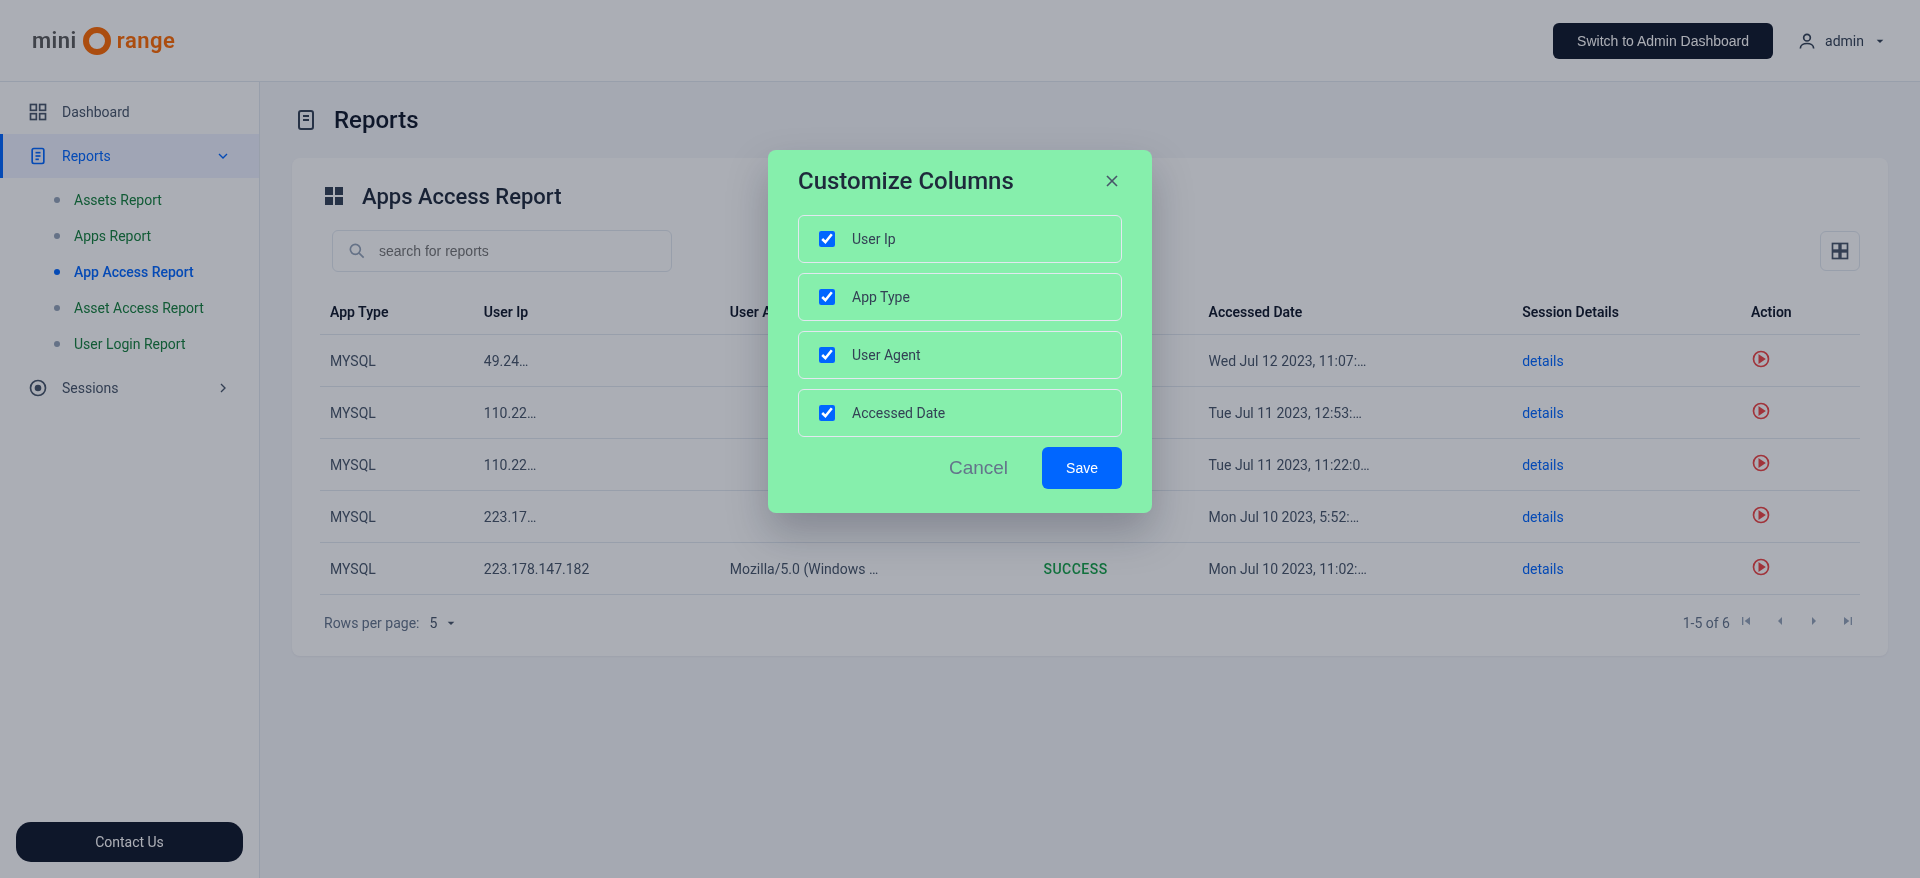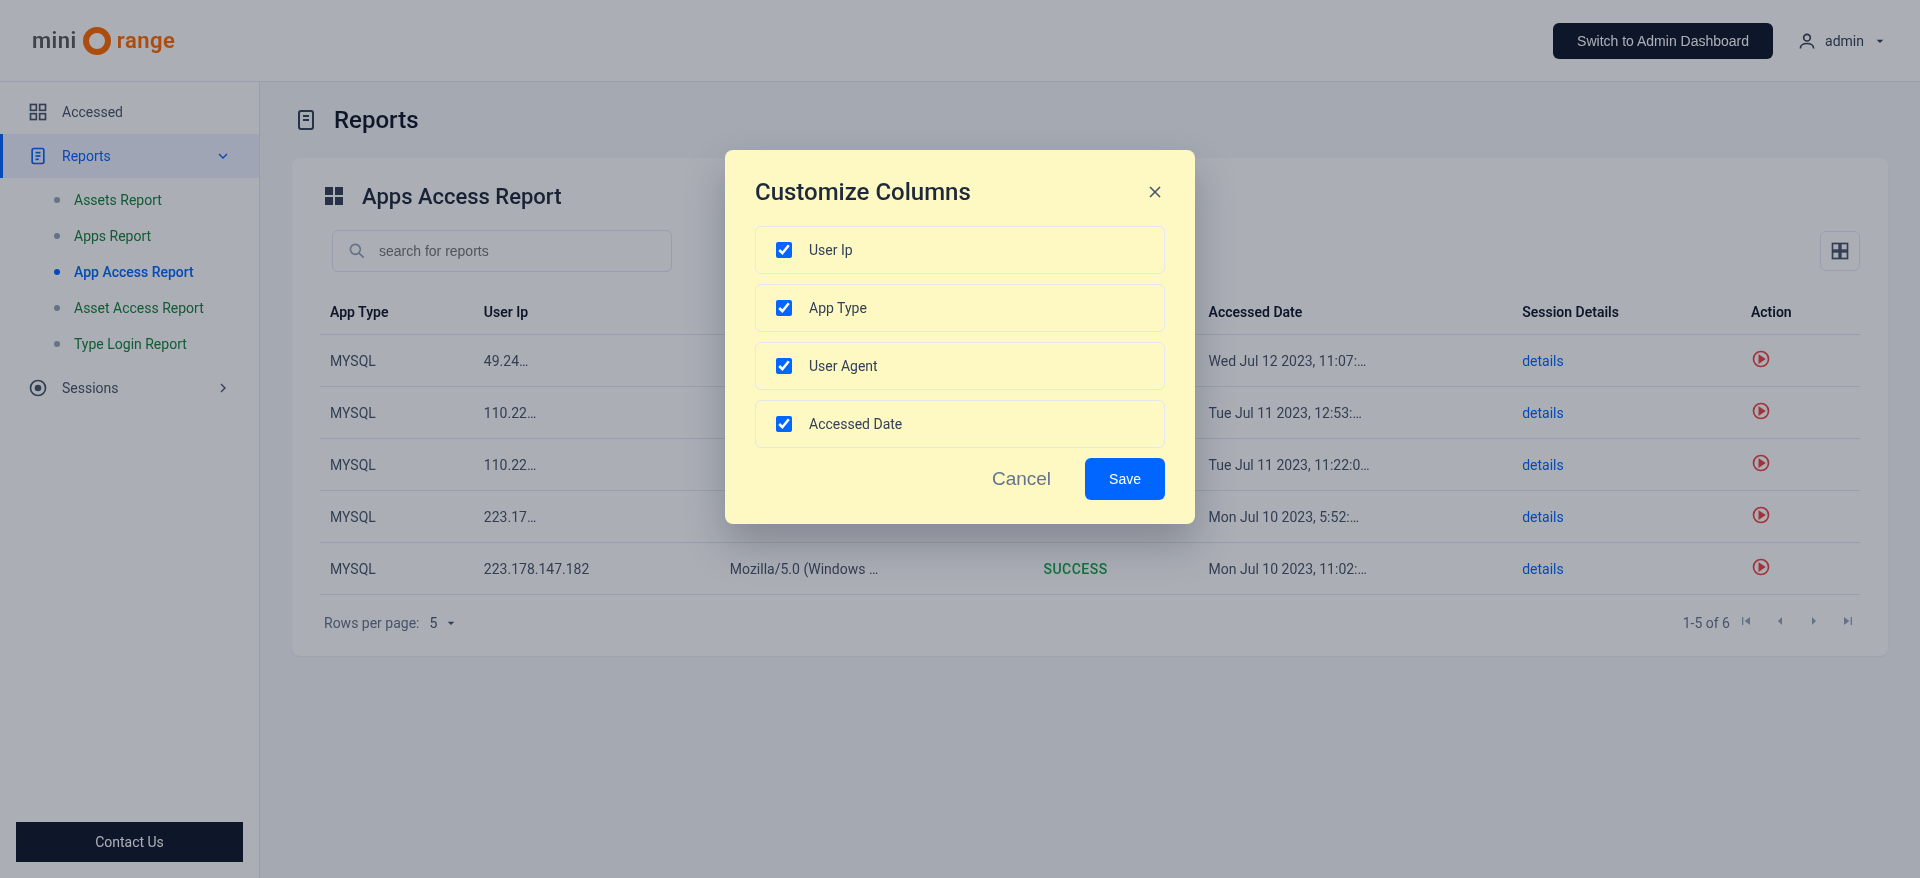--- a/index.html
+++ b/index.html
@@ -107,21 +107,21 @@
   .subnav-item.active { color: var(--accent); font-weight: 500; }
   .dot { width: 6px; height: 6px; border-radius: 50%; background: #94a3b8; }
   .subnav-item.active .dot { background: var(--accent); }
 
   .contact-us {
     margin: auto 16px 16px;
     background: #0f172a;
     color: #fff;
     text-align: center;
     padding: 12px 0;
-    border-radius: 0;
+    border-radius: 15px;
     cursor: pointer;
   }
 
   
   .main {
     flex: 1;
     padding: 24px 32px;
     min-width: 0;
   }
   .page-title {
@@ -230,24 +230,24 @@
   .modal-backdrop {
     position: fixed;
     inset: 0;
     background: rgba(15,23,42,.35);
     display: flex;
     align-items: flex-start;
     justify-content: center;
     padding-top: 150px;
   }
   .modal {
-    width: 470px;
-    background: #fef9c3;
+    width: 384px;
+    background: #86efac;
     border-radius: 8px;
-    padding: 28px 30px 24px;
+    padding: 17px 30px 24px;
     box-shadow: 0 20px 40px rgba(15,23,42,.25);
   }
   .modal-header {
     display: flex;
     align-items: center;
     margin-bottom: 20px;
   }
   .modal-title { font-size: 24px; font-weight: 500; flex: 1; }
   .modal-close { cursor: pointer; color: #475569; }
   .col-option {
@@ -319,21 +319,21 @@
 <div class="body-row">
 
   <div class="sidebar">
     <div class="nav-item">
       <svg class="ico" viewBox="0 0 24 24" fill="none" stroke="currentColor" stroke-width="2">
           <rect x="3" y="3" width="7" height="7"></rect>
           <rect x="14" y="3" width="7" height="7"></rect>
           <rect x="3" y="14" width="7" height="7"></rect>
           <rect x="14" y="14" width="7" height="7"></rect>
         </svg>
-      <span>Accessed</span>
+      <span>Dashboard</span>
     </div>
     <div class="nav-item active">
       <svg class="ico" viewBox="0 0 24 24" fill="none" stroke="currentColor" stroke-width="2">
           <rect x="5" y="3" width="14" height="18" rx="2"></rect>
           <line x1="9" y1="8" x2="15" y2="8"></line>
           <line x1="9" y1="12" x2="15" y2="12"></line>
           <line x1="9" y1="16" x2="13" y2="16"></line>
         </svg>
       <span>Reports</span>
       <svg class="ico-sm chev" viewBox="0 0 24 24" fill="none" stroke="currentColor" stroke-width="2">
@@ -352,21 +352,21 @@
       <div class="subnav-item active">
         <span class="dot"></span>
         <span>App Access Report</span>
       </div>
       <div class="subnav-item">
         <span class="dot"></span>
         <span>Asset Access Report</span>
       </div>
       <div class="subnav-item">
         <span class="dot"></span>
-        <span>Type Login Report</span>
+        <span>User Login Report</span>
       </div>
     </div>
     <div class="nav-item">
       <svg class="ico" viewBox="0 0 24 24" fill="none" stroke="currentColor" stroke-width="2">
           <circle cx="12" cy="12" r="9"></circle>
           <circle cx="12" cy="12" r="3" fill="currentColor"></circle>
         </svg>
       <span>Sessions</span>
       <svg class="ico-sm chev" viewBox="0 0 24 24" fill="none" stroke="currentColor" stroke-width="2">
           <polyline points="9 6 15 12 9 18"></polyline>

